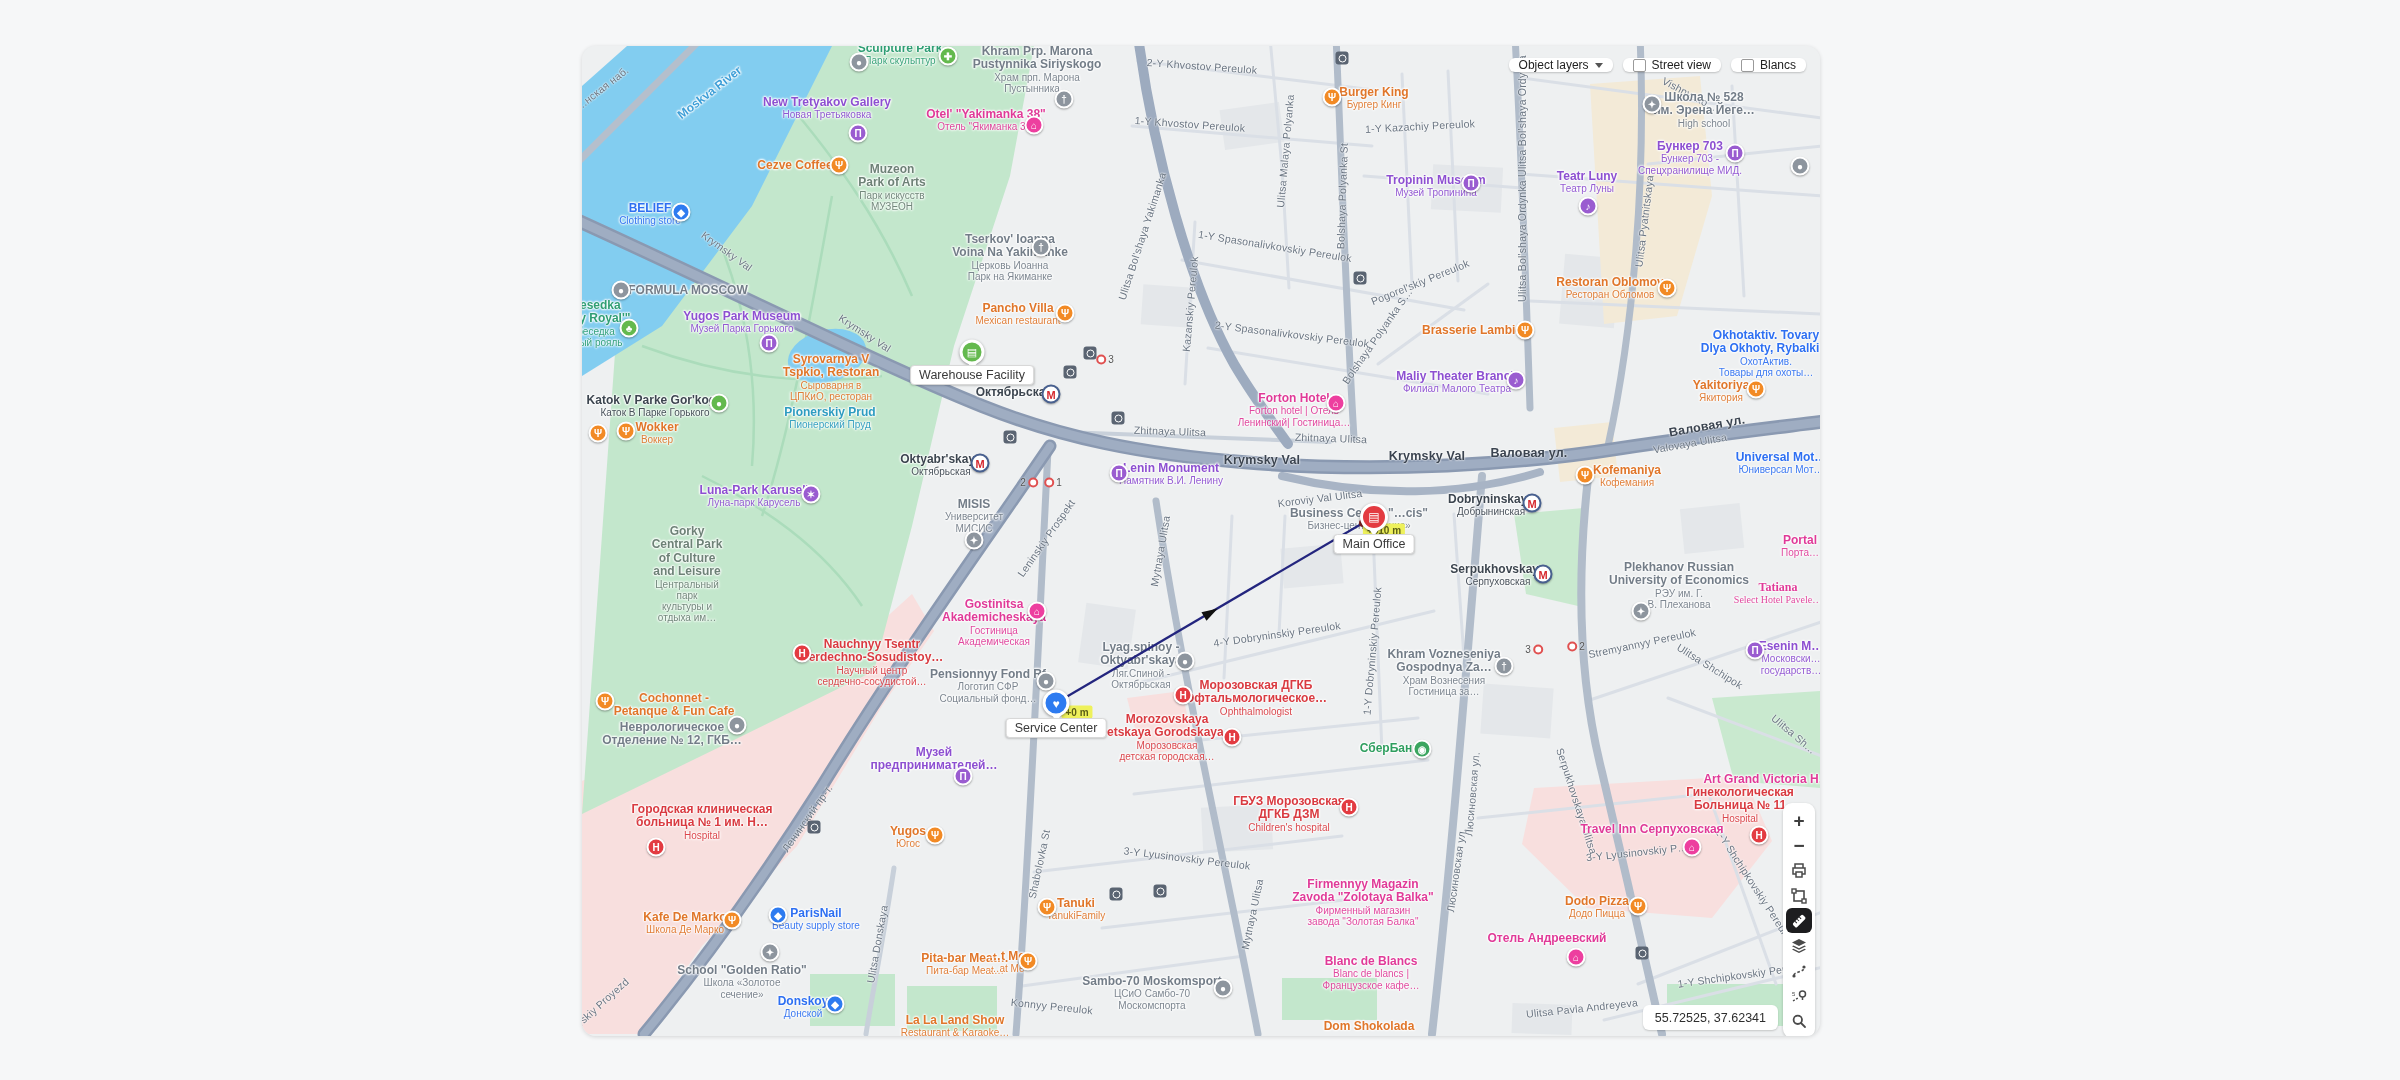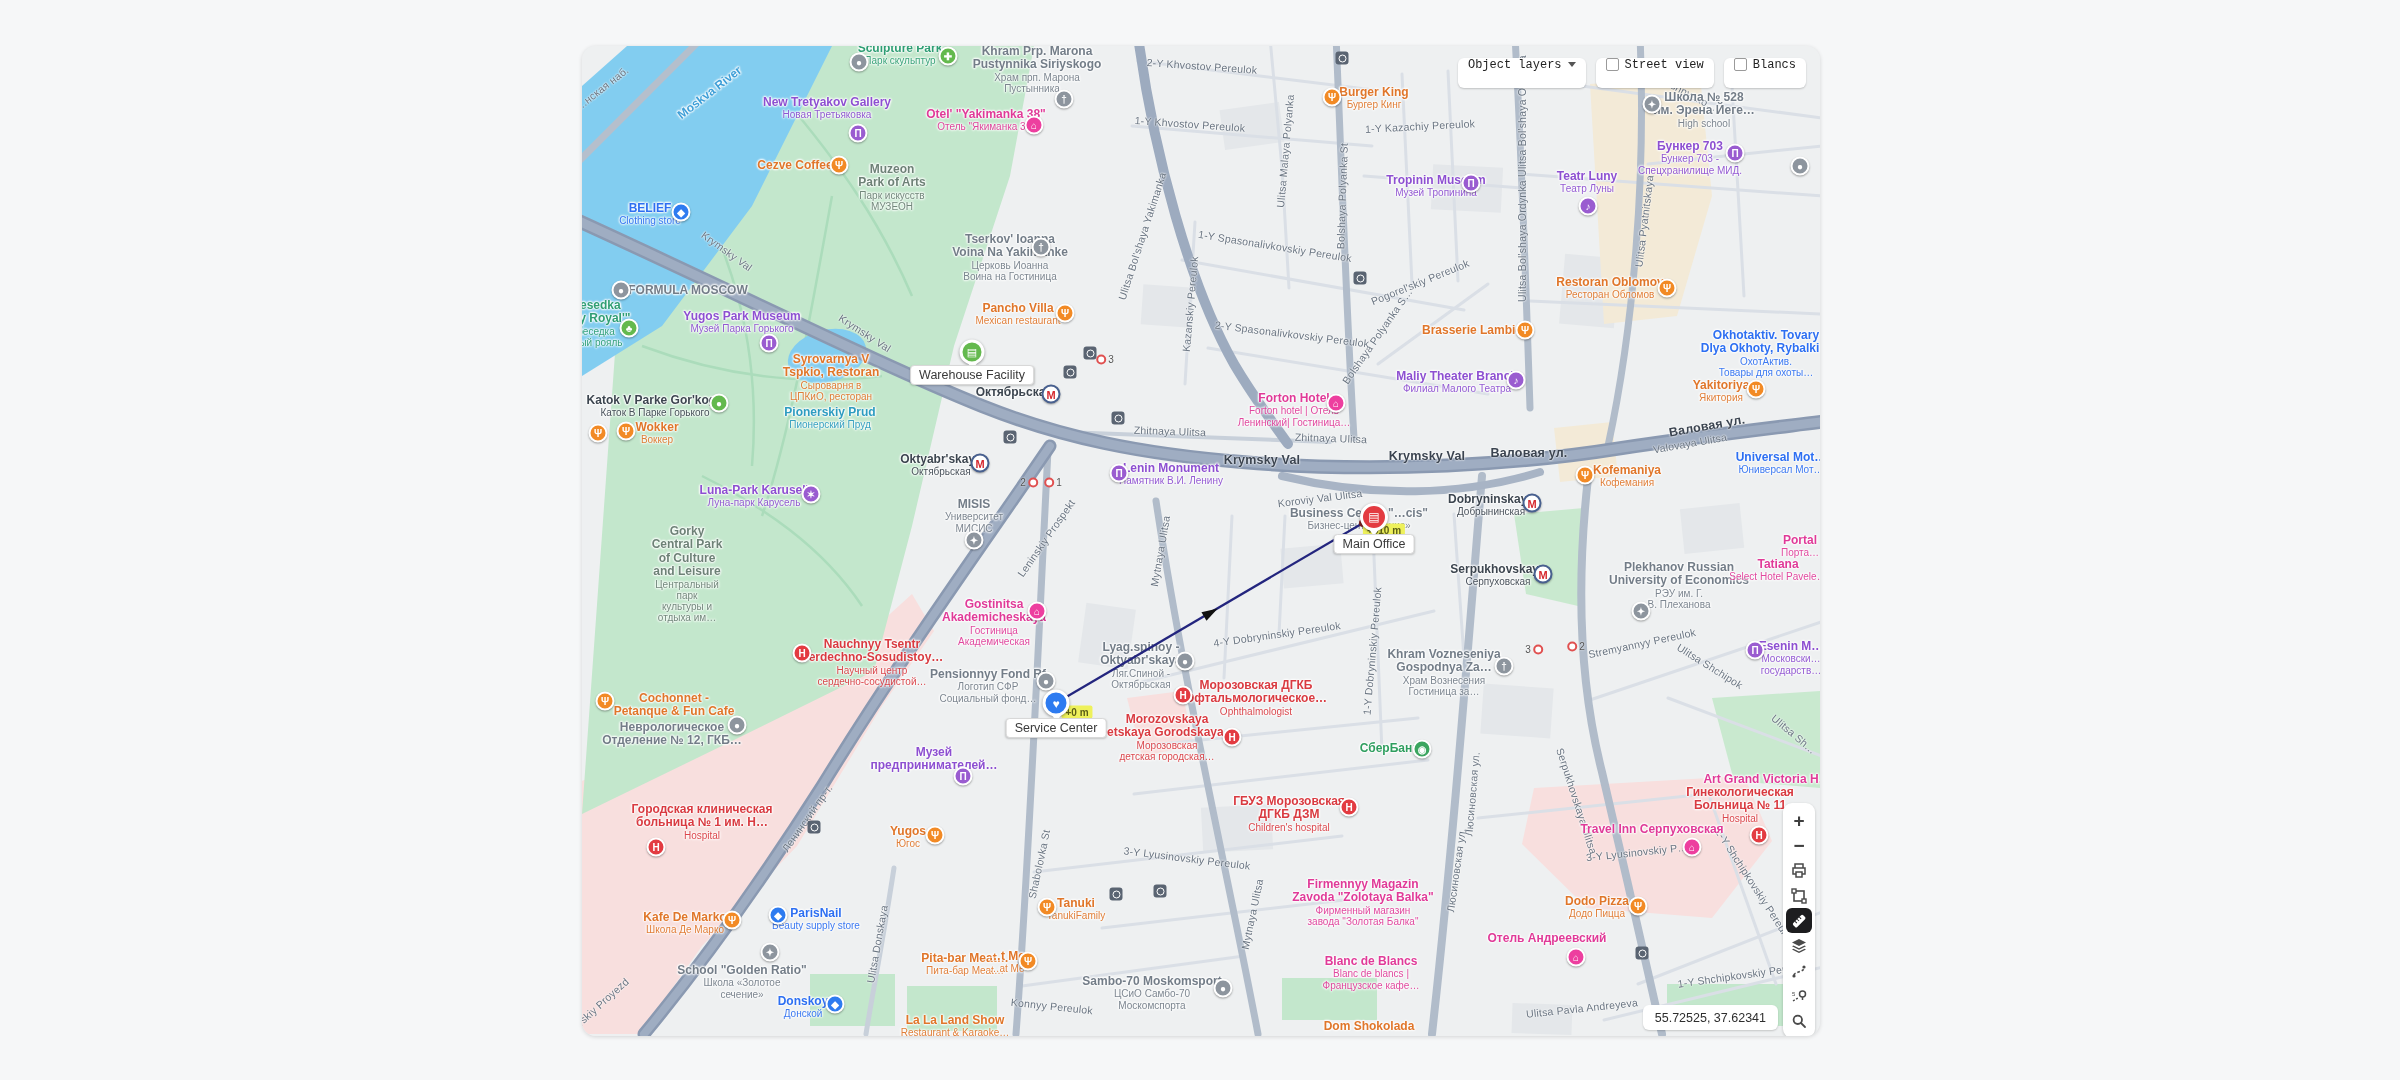--- a/index.html
+++ b/index.html
@@ -36,22 +36,22 @@
        justify-content:center;color:#fff;border:3px solid #fff;box-shadow:0 1px 3px rgba(0,0,0,.4);box-sizing:border-box;z-index:6;}
   .bigpin:after{content:"";position:absolute;left:50%;top:100%;transform:translateX(-50%);border:5px solid transparent;border-top:7px solid #fff;margin-top:1px;}
   .whitelabel{position:absolute;transform:translate(-50%,0);background:#fff;border:1px solid #d8d8d8;
        border-radius:4px;padding:2px 8px;font-size:12.5px;color:#3a3a3a;white-space:nowrap;
        box-shadow:0 1px 2px rgba(0,0,0,.18);z-index:7;}
   .badge{position:absolute;transform:translate(-50%,-50%);background:#eef15b;color:#5c5f18;font-size:10px;
        font-weight:700;padding:1px 4px;border-radius:2px;white-space:nowrap;z-index:5;}
   svg.measure{position:absolute;left:0;top:0;z-index:4;pointer-events:none;}
   
   .ctrlbar{position:absolute;top:12px;right:14px;display:flex;gap:10px;z-index:10;}
-  .ctrl{background:#fff;border-radius:6px;height:30px;display:flex;gap:6px;
-        padding:0 10px;font-size:12px;color:#222;box-shadow:0 1px 2px rgba(0,0,0,.2);font-family:Liberation Mono, monospace;}
+  .ctrl{background:#fff;border-radius:6px;height:14px;display:flex;align-items:center;gap:6px;
+        padding:0 10px;font-size:12px;color:#222;box-shadow:0 1px 2px rgba(0,0,0,.2);}
   .ctrl .tri{width:0;height:0;border:4px solid transparent;border-top:5px solid #555;margin-top:4px;}
   .cbx{width:11px;height:11px;border:1.4px solid #9a9a9a;border-radius:2px;background:#fff;}
   .toolrail{position:absolute;right:5px;bottom:-2px;width:32px;background:#fff;border-radius:9px;
         box-shadow:0 1px 3px rgba(0,0,0,.2);padding:5px 0;display:flex;flex-direction:column;align-items:center;z-index:10;}
   .tool{width:26px;height:25px;display:flex;align-items:center;justify-content:center;color:#4a4a4a;cursor:pointer;}
   .tool.active{background:#1d1d1f;border-radius:6px;}
   .tool .plus{font-size:19px;font-weight:600;color:#3f3f3f;}
   .coords{position:absolute;right:42px;bottom:6px;background:#fff;border-radius:6px;height:25px;
         display:flex;align-items:center;padding:0 12px;font-size:12.5px;color:#2e2e2e;
         box-shadow:0 1px 2px rgba(0,0,0,.18);z-index:10;}
@@ -253,21 +253,21 @@
         <div class="pin i-bl" style="left: 99px; top: 166px;">◆</div>
         <div class="poi c-gy" style="left: 106px; top: 245px;"><div class="l1">FORMULA MOSCOW</div></div>
         <div class="pin i-gy" style="left: 39px; top: 244px;">●</div>
         <div class="poi c-tl" style="left: 14px; top: 278px;"><div class="l1">Besedka</div><div class="l1">"…y Royal'"</div><div class="l2">беседка</div><div class="l2">…ый рояль</div></div>
         <div class="pin i-grn" style="left: 47px; top: 282px;">♣</div>
         <div class="poi c-pu" style="left: 160px; top: 276px;"><div class="l1">Yugos Park Museum</div><div class="l2">Музей Парка Горького</div></div>
         <div class="pin i-pu" style="left: 187px; top: 297px;">Π</div>
         <div class="poi c-or" style="left: 249px; top: 332px;"><div class="l1">Syrovarnya V</div><div class="l1">Tspkio, Restoran</div><div class="l2">Сыроварня в</div><div class="l2">ЦПКиО, ресторан</div></div>
         <div class="poi c-pk" style="left: 404px; top: 74px;"><div class="l1">Otel' "Yakimanka 38"</div><div class="l2">Отель "Якиманка 38"</div></div>
         <div class="pin i-pk" style="left: 452px; top: 79px;">⌂</div>
-        <div class="poi c-gy" style="left: 428px; top: 212px;"><div class="l1">Tserkov' Ioanna</div><div class="l1">Voina Na Yakimanke</div><div class="l2">Церковь Иоанна</div><div class="l2">Воина на Гостиница</div></div>
+        <div class="poi c-gy" style="left: 428px; top: 212px;"><div class="l1">Tserkov' Ioanna</div><div class="l1">Voina Na Yakimanke</div><div class="l2">Церковь Иоанна</div><div class="l2">Парк на Якиманке</div></div>
         <div class="pin i-gy" style="left: 459px; top: 201px;">†</div>
         <div class="poi c-or" style="left: 436px; top: 268px;"><div class="l1">Pancho Villa</div><div class="l2">Mexican restaurant</div></div>
         <div class="pin i-or" style="left: 483px; top: 267px;">Ψ</div>
         <div class="poi c-gy" style="left: 455px; top: 24px;"><div class="l1">Khram Prp. Marona</div><div class="l1">Pustynnika Siriyskogo</div><div class="l2">Храм прп. Марона</div><div class="l2">Пустынника…</div></div>
         <div class="pin i-gy" style="left: 482px; top: 53px;">†</div>
         <div class="poi c-or" style="left: 792px; top: 52px;"><div class="l1">Burger King</div><div class="l2">Бургер Кинг</div></div>
         <div class="pin i-or" style="left: 750px; top: 51px;">Ψ</div>
         <div class="poi c-pu" style="left: 834px; top: 140px; margin-left: 20px;"><div class="l1">Tropinin Museum</div><div class="l2">Музей Тропинина</div></div>
         <div class="pin i-pu" style="left: 889px; top: 137px;">Π</div>
         <div class="poi c-gy" style="left: 1122px; top: 64px;"><div class="l1">Школа № 528</div><div class="l1">им. Эрена Йеге…</div><div class="l2">High school</div></div>
@@ -316,21 +316,21 @@
         <div class="poi c-or" style="left: 1045px; top: 430px;"><div class="l1">Kofemaniya</div><div class="l2">Кофемания</div></div>
         <div class="pin i-or" style="left: 1003px; top: 429px;">Ψ</div>
         <div class="poi c-dk" style="left: 909px; top: 459px;"><div class="l1">Dobryninskaya</div><div class="l2">Добрынинская</div></div>
         <div class="pin metro" style="left: 950px; top: 457px;">М</div>
         <div class="poi c-dk" style="left: 916px; top: 529px;"><div class="l1">Serpukhovskaya</div><div class="l2">Серпуховская</div></div>
         <div class="pin metro" style="left: 961px; top: 528px;">М</div>
         <div class="poi c-bl" style="left: 1199px; top: 417px;"><div class="l1">Universal Mot…</div><div class="l2">Юниверсал Мот…</div></div>
         <div class="poi c-gy" style="left: 1097px; top: 540px;"><div class="l1">Plekhanov Russian</div><div class="l1">University of Economics</div><div class="l2">РЭУ им. Г.</div><div class="l2">В. Плеханова</div></div>
         <div class="pin i-gy" style="left: 1059px; top: 565px;">✦</div>
         <div class="poi c-pk" style="left: 1218px; top: 500px;"><div class="l1">Portal</div><div class="l2">Порта…</div></div>
-        <div class="poi c-pk" style="left: 1196px; top: 524px;"><div class="l1">Tatiana</div><div class="l2">Select Hotel Pavele…</div></div>
+        <div class="poi c-pk" style="left: 1196px; top: 547px; font-family: Liberation Serif, serif;"><div class="l1">Tatiana</div><div class="l2">Select Hotel Pavele…</div></div>
         <div class="poi c-pu" style="left: 1209px; top: 612px;"><div class="l1">Esenin M…</div><div class="l2">Московски…</div><div class="l2">государств…</div></div>
         <div class="pin i-pu" style="left: 1173px; top: 604px;">Π</div>
         <div class="poi c-gy" style="left: 862px; top: 627px;"><div class="l1">Khram Vozneseniya</div><div class="l1">Gospodnya Za…</div><div class="l2">Храм Вознесения</div><div class="l2">Гостиница за…</div></div>
         <div class="pin i-gy" style="left: 922px; top: 620px;">†</div>
         <div class="poi c-gy" style="left: 559px; top: 620px;"><div class="l1">Lyag.spinoy -</div><div class="l1">Oktyabr'skaya</div><div class="l2">Ляг.Спиной -</div><div class="l2">Октябрьская</div></div>
         <div class="pin i-gy" style="left: 603px; top: 615px;">●</div>
         <div class="poi c-rd" style="left: 674px; top: 652px;"><div class="l1">Морозовская ДГКБ</div><div class="l1">Офтальмологическое…</div><div class="l2">Ophthalmologist</div></div>
         <div class="pin i-rd" style="left: 601px; top: 649px;">H</div>
         <div class="poi c-rd" style="left: 585px; top: 692px;"><div class="l1">Morozovskaya</div><div class="l1">Detskaya Gorodskaya…</div><div class="l2">Морозовская</div><div class="l2">детская городская…</div></div>
         <div class="pin i-rd" style="left: 650px; top: 691px;">H</div>

